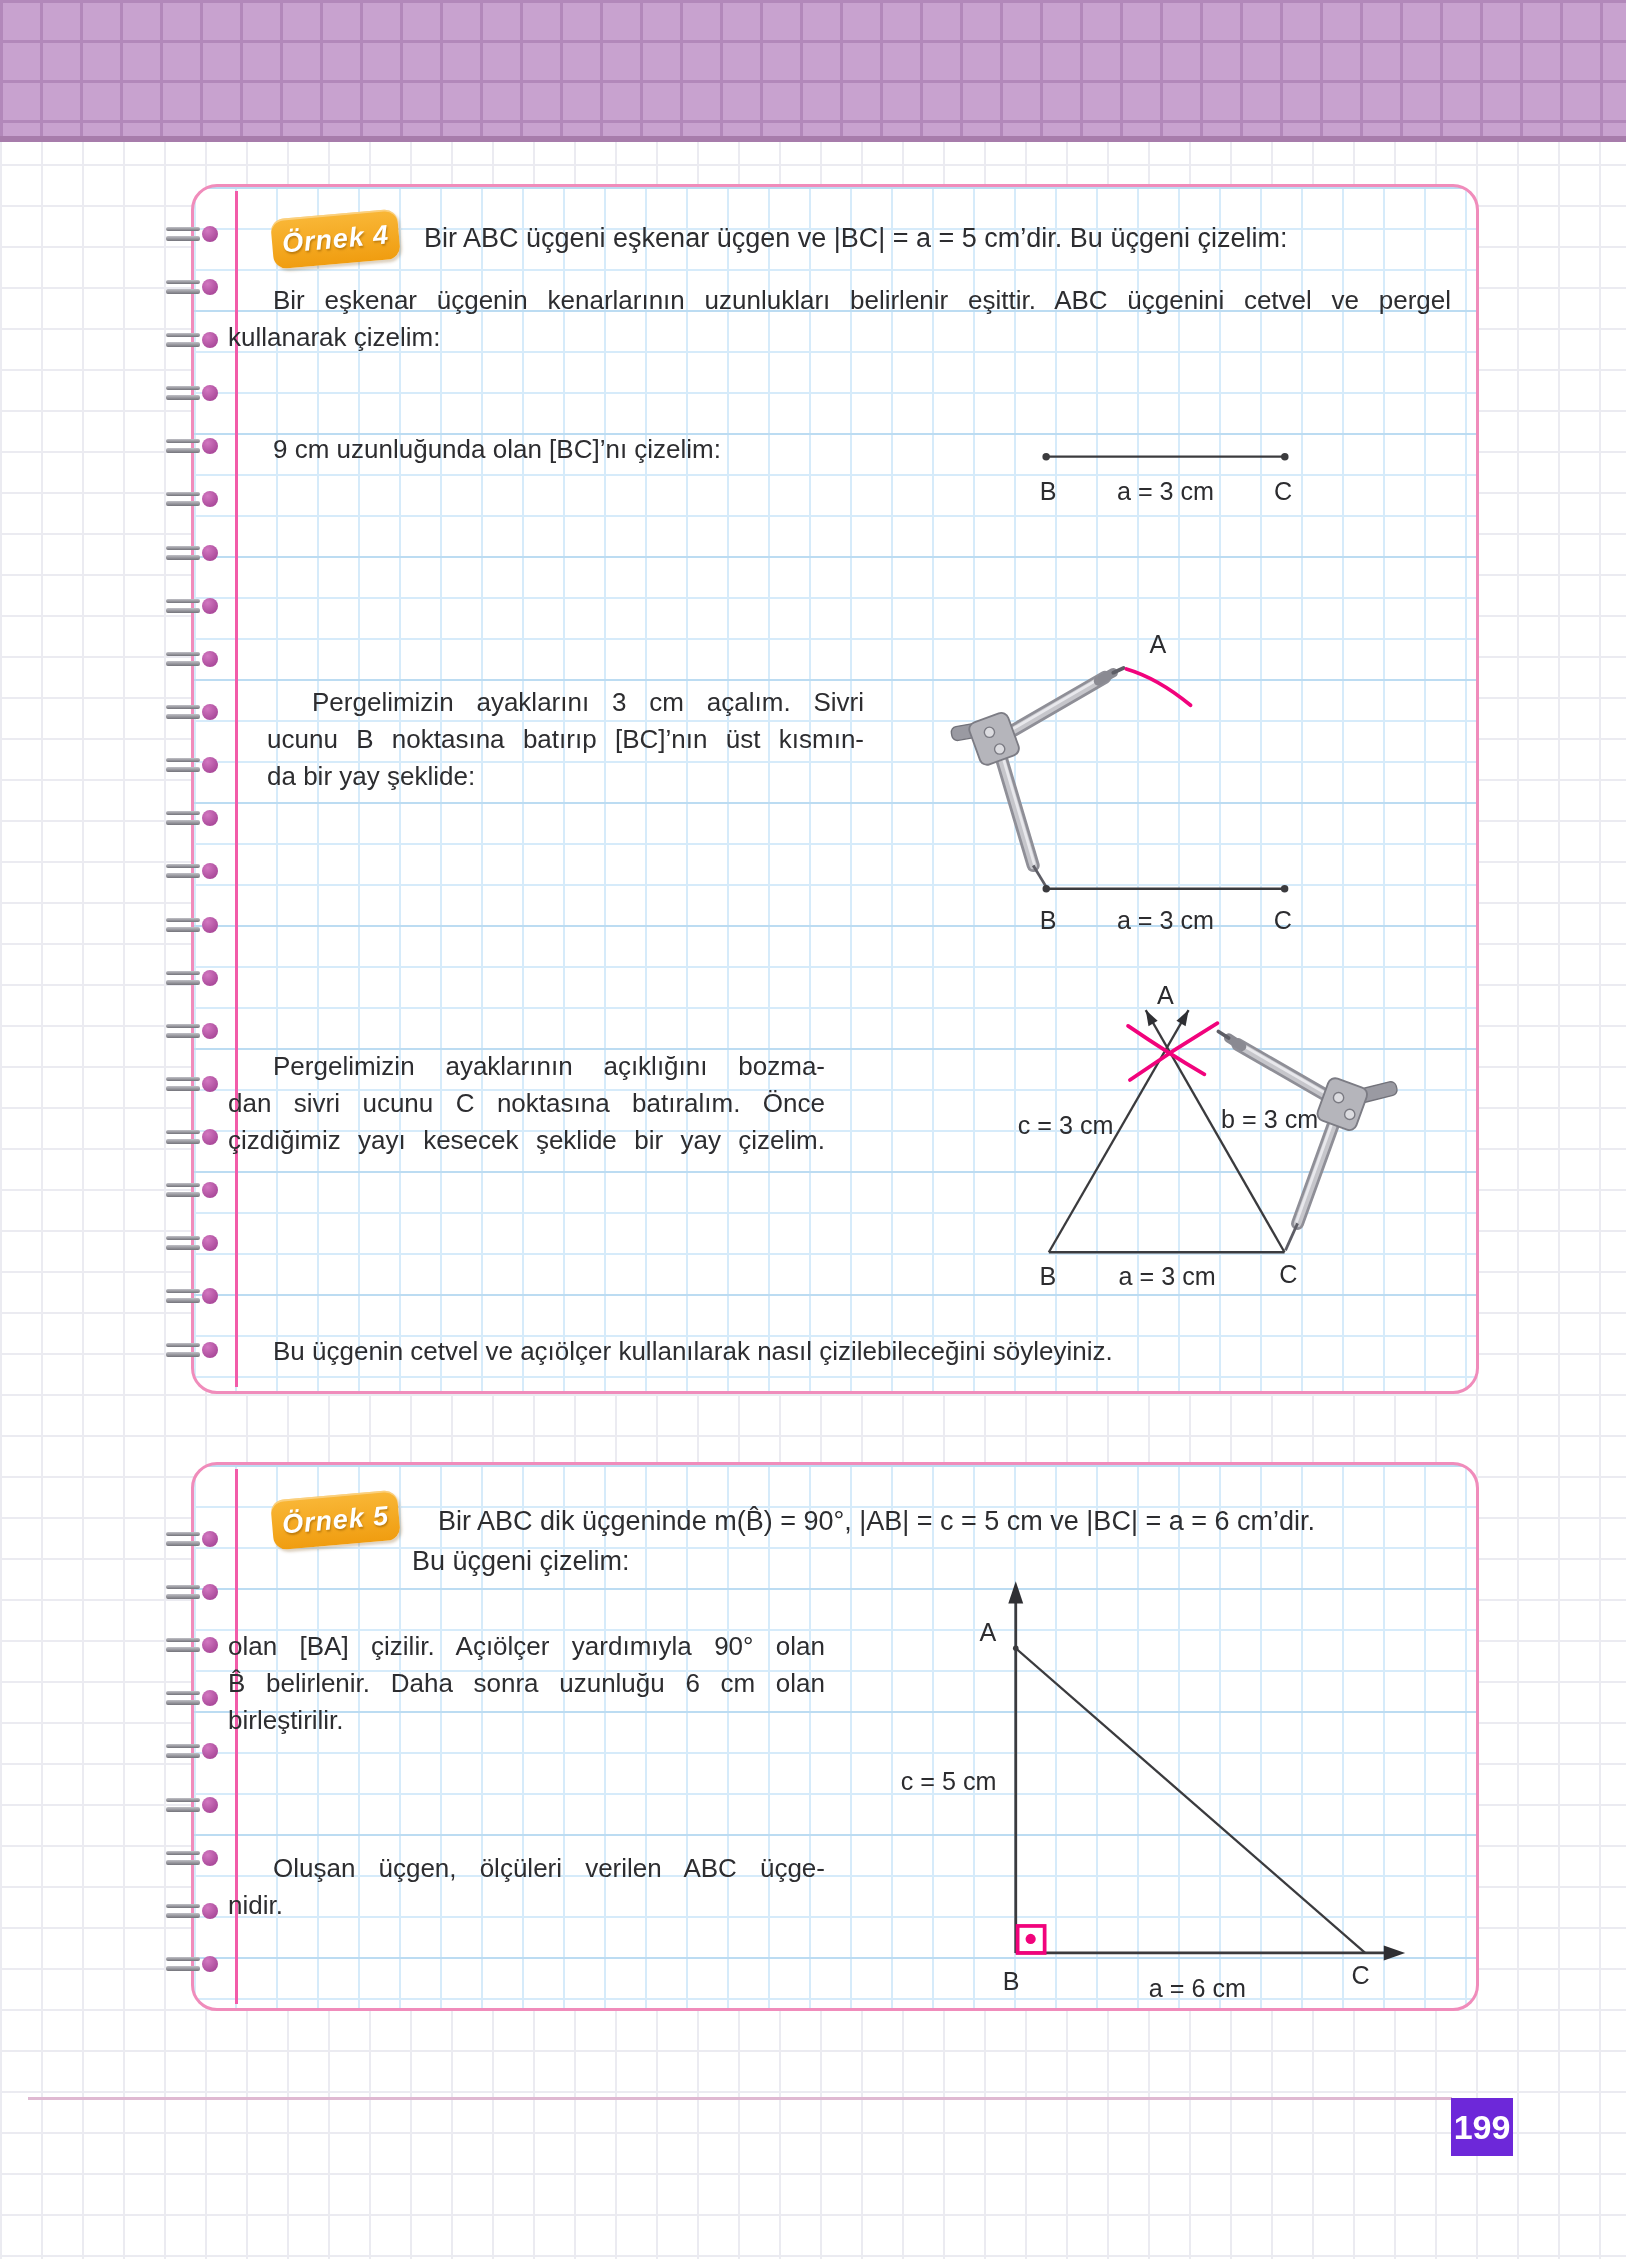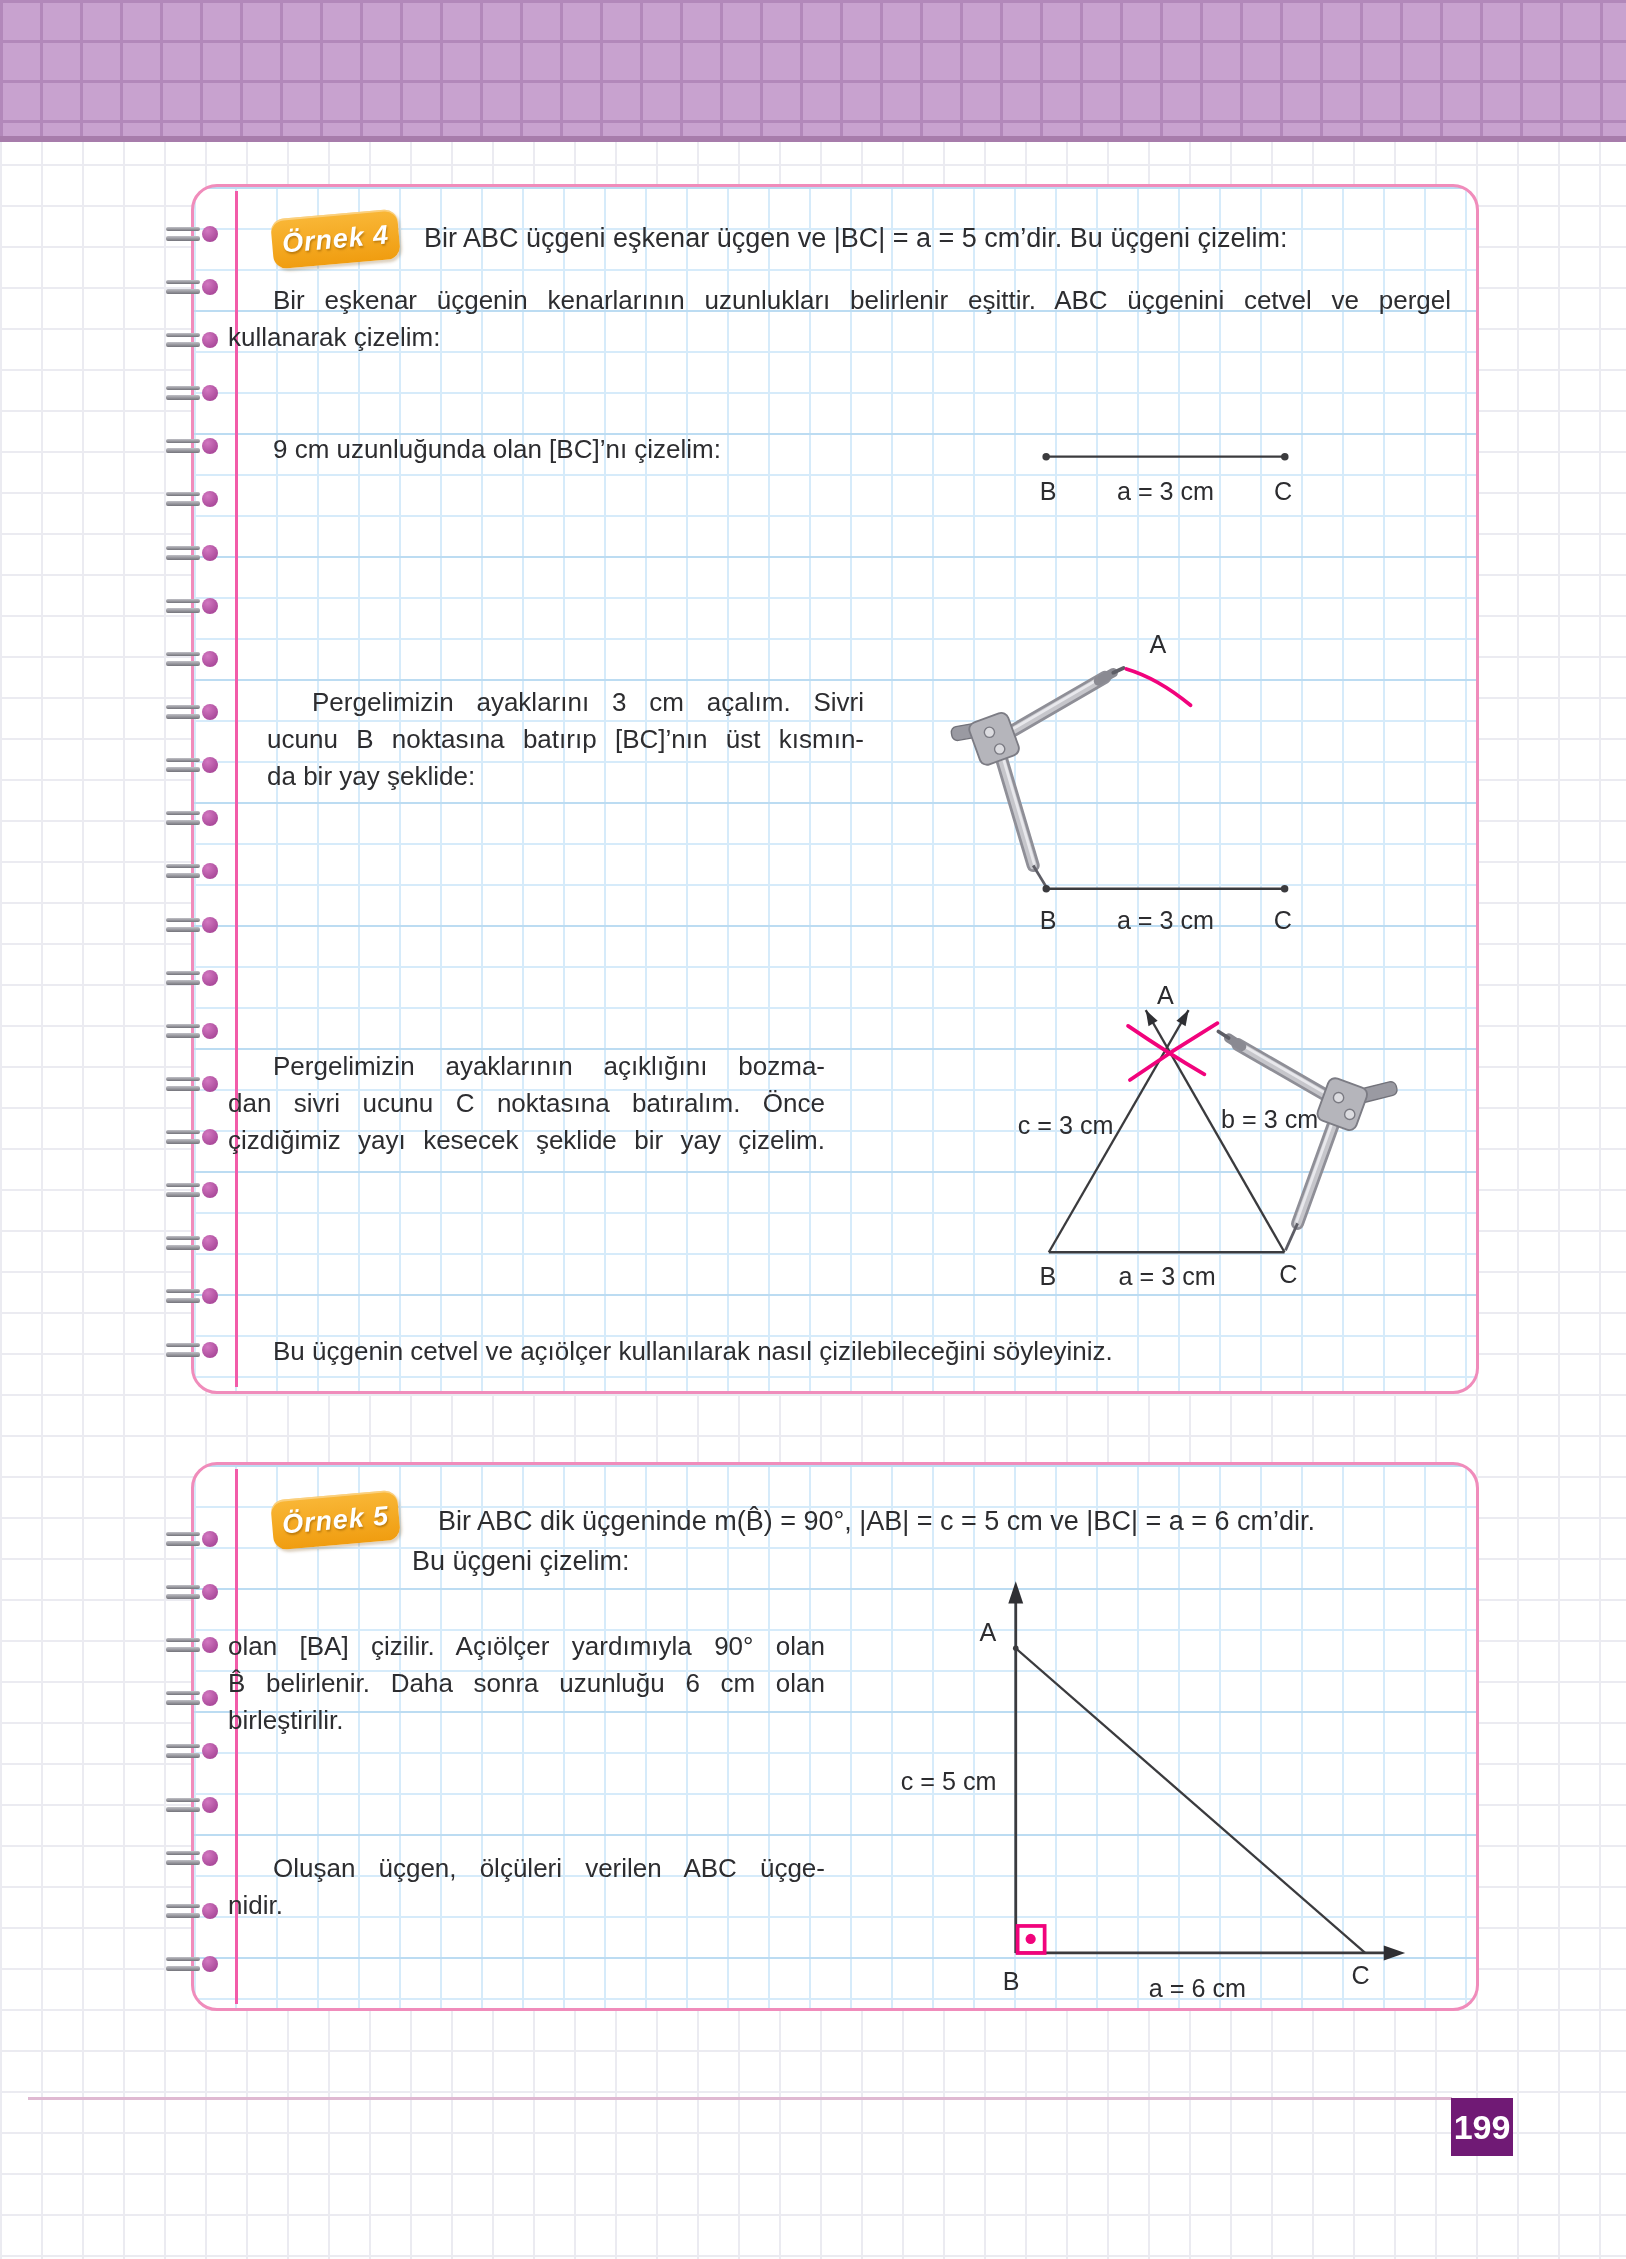--- a/index.html
+++ b/index.html
@@ -56,21 +56,21 @@
   .col-mid { width:597px; }
   .col-wide { width:1223px; }
   .col-e5 { width:597px; }
   .j { text-align:justify; text-align-last:justify; }
   .ind { padding-left:45px; }
   .intro { font-size:27px; white-space:nowrap; }
   .fig { position:absolute; z-index:6; }
   svg text { font-family:"Liberation Sans", sans-serif; font-size:27px; fill:#2c2c2f; }
   .footer-rule { position:absolute; left:28px; top:2097px; width:1424px; height:2.8px; background:#dfb9d2; z-index:6; }
   .page-box {
-    position:absolute; left:1451px; top:2098px; width:62px; height:58px; background:#701a75;
+    position:absolute; left:1451px; top:2098px; width:62px; height:58px; background:#6d28d9;
     display:flex; align-items:center; justify-content:center;
     color:#fff; font-weight:bold; font-size:34px; z-index:6;
   }
 </style>
 </head>
 <body>
 
 <div class="page-grid"></div>
 <div class="header-band"></div>
 

